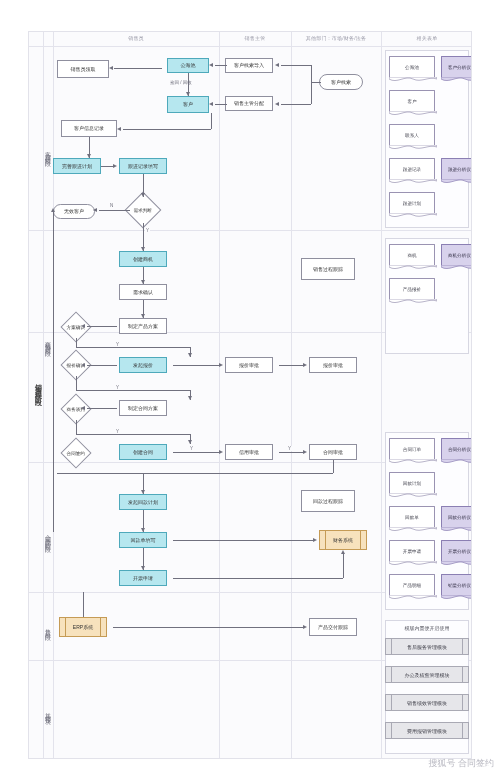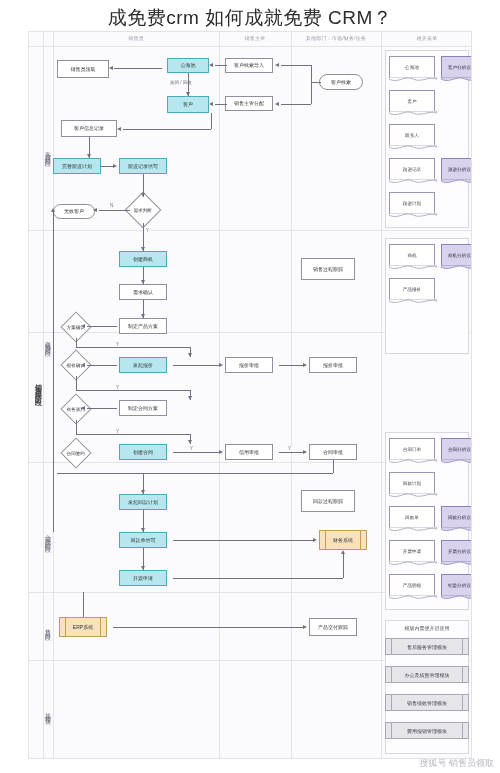--- a/index.html
+++ b/index.html
@@ -182,21 +182,20 @@
     color: #b9b9c2;
     white-space: nowrap;
     z-index: 50;
   }
 </style>
 </head>
 <body>
 
 <div id="page">
 
-  <div id="title">成免费crm 如何成就免费 CRM？</div>
 
   <div id="canvas">
 
     <div class="vline" style="left:14px;"></div>
     <div class="vline" style="left:24px;"></div>
     <div class="vline" style="left:190px;"></div>
     <div class="vline" style="left:262px;"></div>
     <div class="vline" style="left:352px;"></div>
 
     <div class="colhdr" style="left:24px;  width:166px;">销售员</div>
@@ -527,15 +526,15 @@
     </div>
     <div class="modbtn" style="left:356px; top:662px;">
       <span>销售绩效管理模块</span>
     </div>
     <div class="modbtn" style="left:356px; top:690px;">
       <span>费用报销管理模块</span>
     </div>
 
   </div>
 
-  <div id="watermark">搜狐号 销售员领取</div>
+  <div id="watermark">搜狐号 合同签约</div>
 
 </div>
 
 </body></html>

